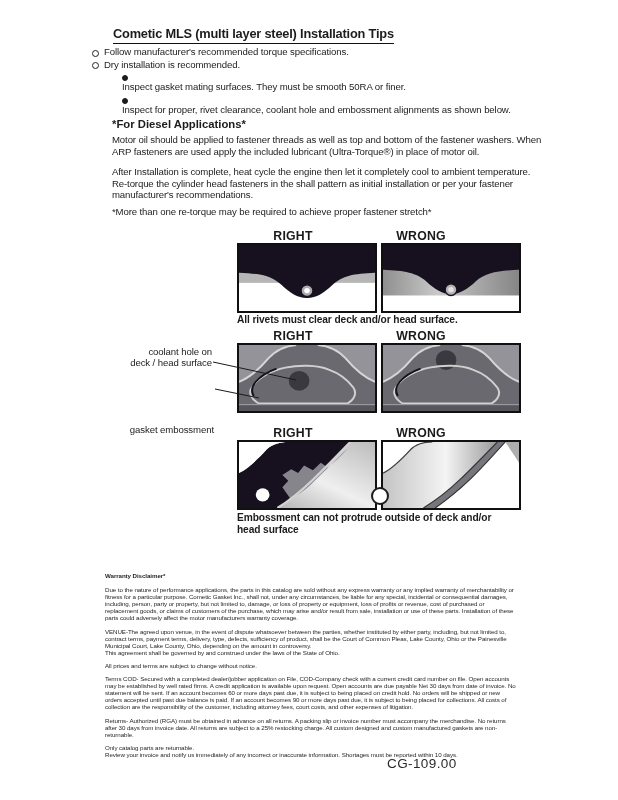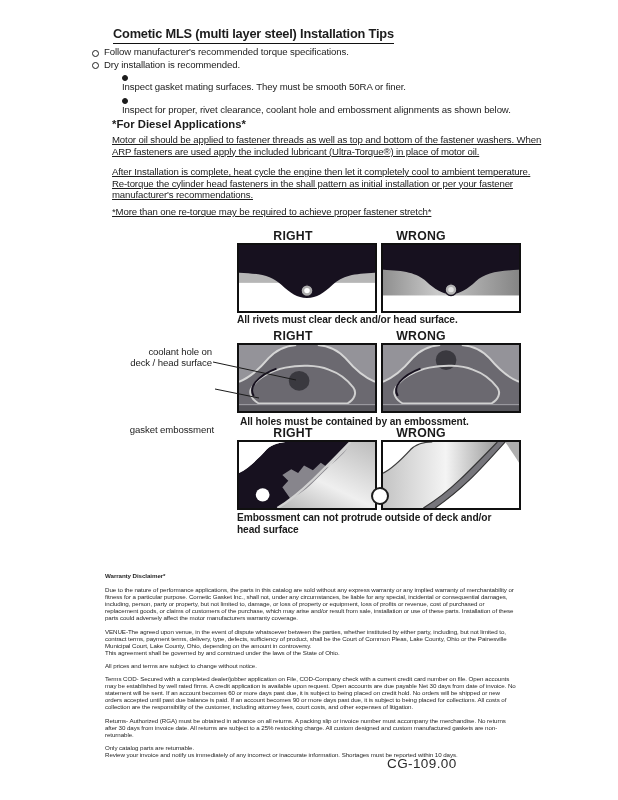--- a/index.html
+++ b/index.html
@@ -7,21 +7,21 @@
         font-family:"Liberation Sans","DejaVu Sans",sans-serif;color:#1c1c1c;}
   .abs{position:absolute;}
   .title{left:113px;top:26px;font-size:12.8px;font-weight:bold;letter-spacing:-0.2px;
          border-bottom:1.6px solid #111;padding-bottom:2px;}
   .bullets{left:92px;top:46px;font-size:9.6px;line-height:12.5px;letter-spacing:-0.1px;width:450px;}
   .b-row{display:flex;align-items:flex-start;}
   .b-mark{width:5px;height:5px;border:1px solid #222;border-radius:50%;margin:3.5px 5px 0 0;flex:0 0 auto;}
   .b-sub{margin-left:30px;flex-direction:column;}
   .b-mark.filled{background:#1c1c1c;border-color:#1c1c1c;width:4px;height:4px;margin-top:4px;}
   .h2{left:112px;top:118px;font-size:11.3px;font-weight:bold;}
-  .para{left:112px;font-size:9.6px;line-height:11.5px;letter-spacing:-0.12px;width:430px;text-decoration:underline;}
+  .para{left:112px;font-size:9.6px;line-height:11.5px;letter-spacing:-0.12px;width:430px;}
   .rw{font-size:12.3px;font-weight:bold;letter-spacing:0.2px;color:#1a1a1a;width:80px;text-align:center;}
   .dbox{width:140px;height:70px;border:2px solid #101010;box-sizing:border-box;background:#fff;}
   .dbox svg{display:block;width:136px;height:66px;}
   .cap{font-size:10.2px;font-weight:bold;letter-spacing:-0.1px;line-height:12px;}
   .sidelabel{font-size:9.6px;line-height:11px;text-align:right;letter-spacing:-0.1px;}
   .warr{left:105px;top:572px;width:413px;font-size:6.2px;line-height:7.1px;letter-spacing:-0.08px;color:#272727;}
   .warr .whead{font-weight:bold;margin-bottom:7px;}
   .warr .wp{white-space:pre-line;margin-bottom:6px;}
   .footer-code{left:387px;top:756px;font-size:13.5px;letter-spacing:0.4px;color:#2b2b2b;}
   .hole-overlap{left:371px;top:487px;width:14px;height:14px;border:2px solid #1c1c1c;border-radius:50%;
@@ -124,21 +124,20 @@
       <path d="M58,0 C47,1 37,6 30,14 C22,24 10,35 0,39" fill="none" stroke="#d6d6d6" stroke-width="2"></path>
       <path d="M138,0 H80 C91,1 101,6 108,14 C116,24 128,35 138,39 Z" fill="#949399"></path>
       <path d="M80,0 C91,1 101,6 108,14 C116,24 128,35 138,39" fill="none" stroke="#d6d6d6" stroke-width="2"></path>
       <circle cx="64" cy="16" r="10.5" fill="#3a393f"></circle>
       <path d="M20,62 C13,58 9,51 13,45 C19,35 33,27 47,24 C61,21 79,21 91,26 C102,30 111,38 116,45 C120,51 117,58 110,62 Z" fill="none" stroke="#d0d0d0" stroke-width="2"></path>
       <path d="M15,54 C12,49 13,44 17,39 C22,33 30,28 38,25" fill="none" stroke="#17111f" stroke-width="2"></path>
       <rect y="62.6" width="138" height="1.4" fill="#9b9aa0"></rect>
       <rect y="64" width="138" height="6" fill="#57565c"></rect>
     </svg>
   </div>
-  <div class="abs cap" style="left:240px;top:416px;">All holes must be contained by an embossment.</div>
 
   <div class="abs rw" style="left:253px;top:426px;">RIGHT</div>
   <div class="abs rw" style="left:381px;top:426px;">WRONG</div>
 
   <div class="abs dbox" style="left:237px;top:440px;">
     <svg viewBox="0 0 138 70" preserveAspectRatio="none">
       <defs>
         <linearGradient id="g3r" x1="0" y1="1" x2="1" y2="0">
           <stop offset="0" stop-color="#9e9e9e"></stop>
             <stop offset="0.5" stop-color="#efefef"></stop>

